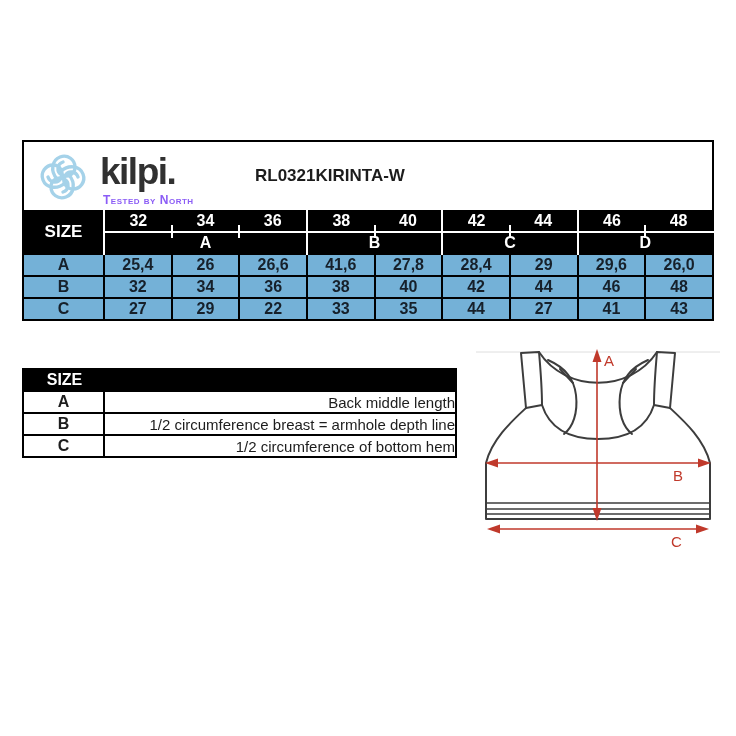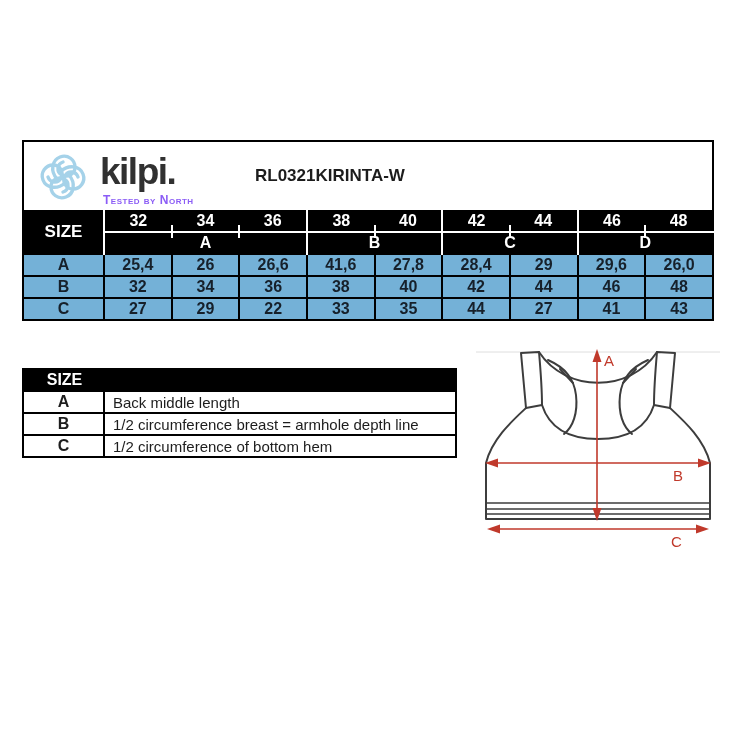--- a/index.html
+++ b/index.html
@@ -47,21 +47,21 @@
     border:2px solid #000;
   }
   table.legend-table col.l-label { width:81px; }
   td.legend-head { background:#000; height:22px; padding:0; }
   td.legend-head .legend-head-text { width:81px; text-align:center; color:#fff;
                                      font-size:16px; font-weight:bold; }
   tr.legend-row { height:22px; }
   tr.legend-row td { border:2px solid #000; background:#fff; vertical-align:middle;
                      font-size:15px; color:#1d1d1d; }
   tr.legend-row td.l-key { text-align:center; font-weight:bold; font-size:16px; }
-  tr.legend-row td.l-desc { padding-left:8px; text-align:left; }
+  tr.legend-row td.l-desc { padding-left:8px; text-align:right; }
 
   
   .bra-diagram { position:absolute; left:470px; top:335px; }
   .arrow-label { font-size:15px; font-family:"Liberation Sans", sans-serif; }
 </style>
 </head>
 <body>
 
 <div id="canvas">
 

